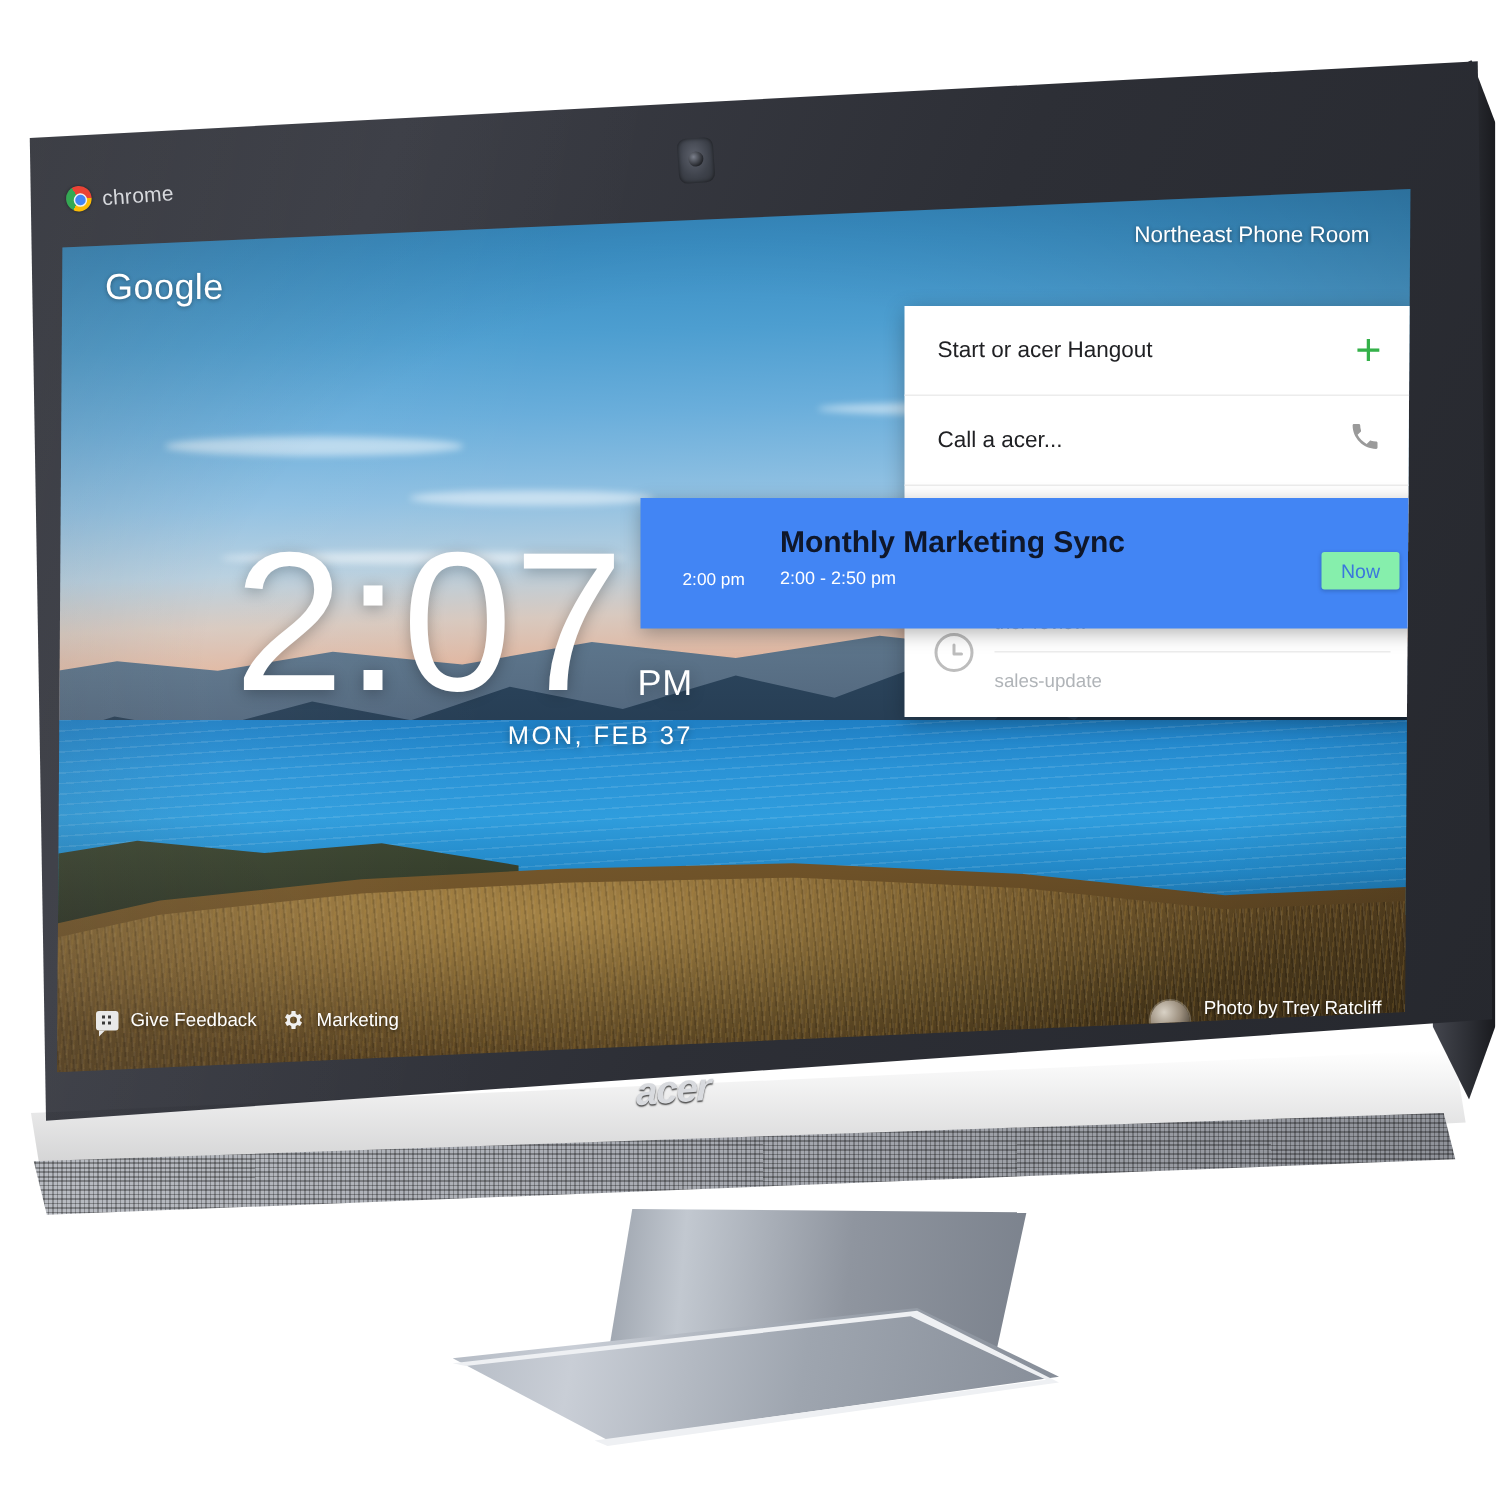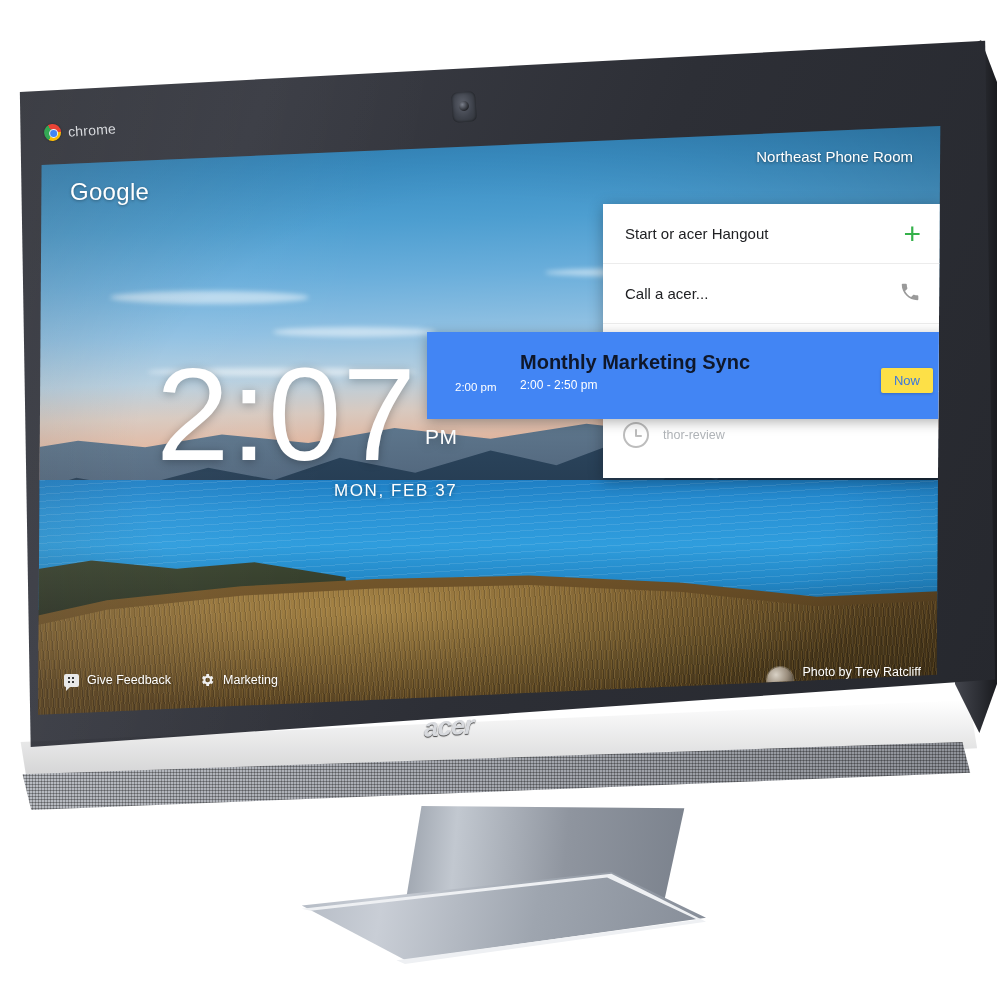--- a/index.html
+++ b/index.html
@@ -203,30 +203,30 @@
   .clock-block {
     position:absolute; left: 118px; top: 228px;
     text-align:right;
   }
   .clock-time {
     color:#fff; font-size: 132px; font-weight: 200; line-height: .92;
     letter-spacing: 1px; text-shadow: 0 2px 10px rgba(0,0,0,.28);
     display:flex; align-items:flex-end; justify-content:center;
   }
   .clock-ampm {
-    font-size: 21px; font-weight: 400; margin: 0 0 29px 8px; letter-spacing:.5px;
+    font-size: 24px; font-weight: 400; margin: 0 0 8px 8px; letter-spacing:.5px;
   }
   .clock-date {
     color:#fff; font-size: 17px; letter-spacing: 1.6px; margin-top: 6px;
     text-shadow: 0 1px 5px rgba(0,0,0,.4);
   }
 
   .footer-actions {
     position:absolute; left: 26px; bottom: 28px;
-    display:flex; align-items:center; gap: 28px;
+    display:flex; align-items:center; gap: 16px;
   }
   .faction { display:flex; align-items:center; gap:8px; color:#fff; font-size:12.5px;
     text-shadow: 0 1px 3px rgba(0,0,0,.5); cursor:pointer; }
   .ico-feedback { width:15px; height:13px; background:#e9e9e9; border-radius:2px; position:relative; }
   .ico-feedback:after{ content:""; position:absolute; left:2px; bottom:-4px; border-left:4px solid #e9e9e9;
     border-bottom:4px solid transparent; }
   .ico-feedback b{ position:absolute; left:4px; top:3px; width:2px; height:2px; background:#3a3a3a;
     box-shadow: 4px 0 0 #3a3a3a, 0 4px 0 #3a3a3a, 4px 4px 0 #3a3a3a; display:block; }
   .ico-gear { width:16px; height:16px; position:relative; }
   .ico-gear svg { display:block; }
@@ -279,21 +279,21 @@
     box-shadow: 0 3px 12px rgba(0,0,0,.30);
     display:flex; align-items:flex-end; gap: 9px;
     padding: 18px 16px 26px 28px;
     z-index: 3;
     cursor:pointer;
   }
   .event-now .event-time { color:#ffffff; min-width: 56px; font-size:11.5px; }
   .event-now .event-title { color:#0f172a; font-size: 20px; font-weight:700; }
   .event-now .event-sub { color:#ffffff; }
   .now-badge {
-    background:#fde047; color:#3b77dd; font-size: 13px;
+    background:#86efac; color:#3b77dd; font-size: 13px;
     padding: 5px 13px; border-radius:2px; margin-left:auto; margin-top:2px;
     box-shadow: 0 1px 3px rgba(0,0,0,.2);
   }
 
   .clock-row {
     display:flex; align-items:center; gap: 14px;
     padding: 0 16px 0 20px;
     min-height: 86px;
   }
   .clock-ico { width:26px; height:26px; border:2px solid #bdbdbd; border-radius:50%; position:relative; flex:0 0 auto;}
@@ -397,20 +397,21 @@
             <span class="event-body">
               <span class="event-title" style="display:block">Quarterly Finance Review</span>
               <span class="event-sub" style="display:block">fin-review</span>
             </span>
           </div>
 
           <div class="clock-row">
             <span class="clock-ico"></span>
             <span class="clock-stack">
               <span class="clock-item" style="display:block">thor-review</span>
+              <span class="clock-item" style="display:block">sales-update</span>
             </span>
           </div>
 
           <div class="event-now">
             <span class="event-time">2:00 pm</span>
             <span class="event-body">
               <span class="event-title" style="display:block">Monthly Marketing Sync</span>
               <span class="event-sub" style="display:block">2:00 - 2:50 pm</span>
             </span>
             <span class="now-badge">Now</span>

